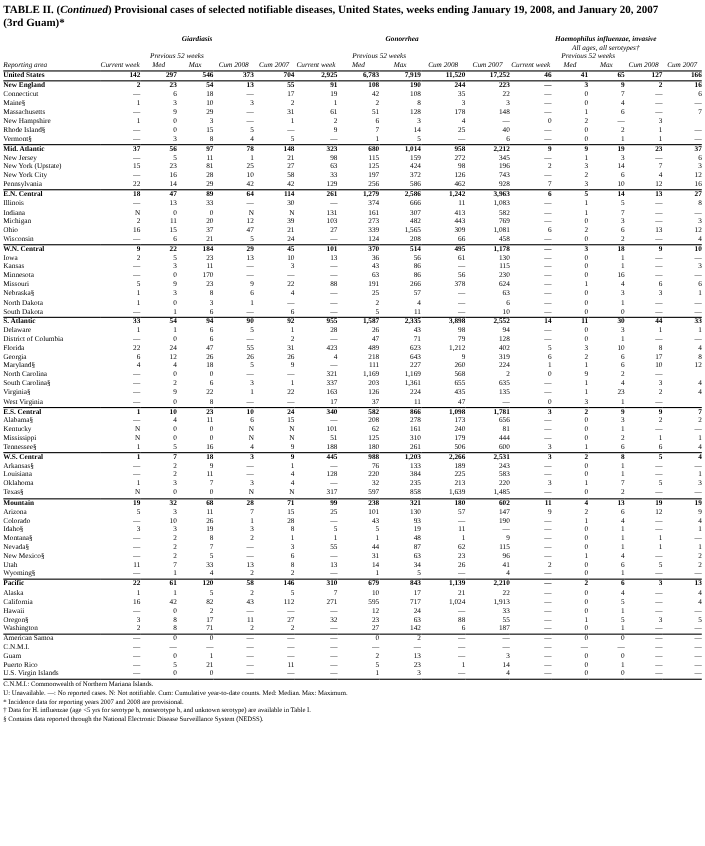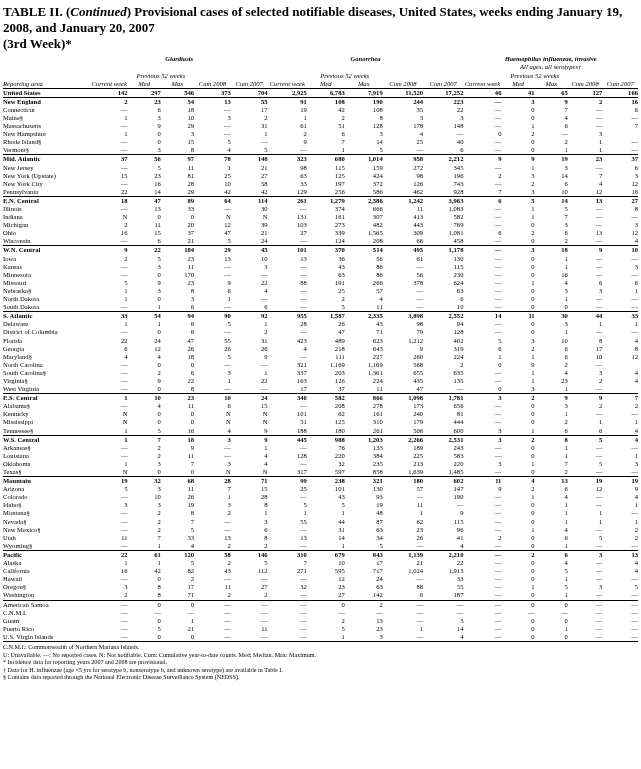--- a/index.html
+++ b/index.html
@@ -14,21 +14,21 @@
     font-size: 7px;
   }
   .page {
     width: 641px;
     min-height: 769px;
     position: relative;
     padding: 4px 3px 2px 3px;
     box-sizing: border-box;
   }
   .title {
-    font-size: 13px;
+    font-size: 10px;
     font-weight: bold;
     line-height: 1.24;
     margin: 0 0 3px 0;
     font-family: "Liberation Serif", serif;
   }
   .title .ital {
     font-style: italic;
     font-weight: bold;
   }
   table.mmwr {
@@ -95,21 +95,21 @@
     white-space: nowrap;
   }
 </style>
 </head>
 <body>
 
 <div class="page">
 
   <div class="title">
     <span>TABLE II. (</span><span class="ital">Continued</span><span>) Provisional cases of selected notifiable diseases, United States, weeks ending January 19, 2008, and January 20, 2007</span><br>
-    <span>(3rd Week)*</span>
+    <span>(3rd Guam)*</span>
   </div>
 
   <table class="mmwr">
     <colgroup>
       <col style="width:74px">
       <col style="width:31px">
         <col style="width:28px">
         <col style="width:28px">
         <col style="width:31px">
         <col style="width:31px">

